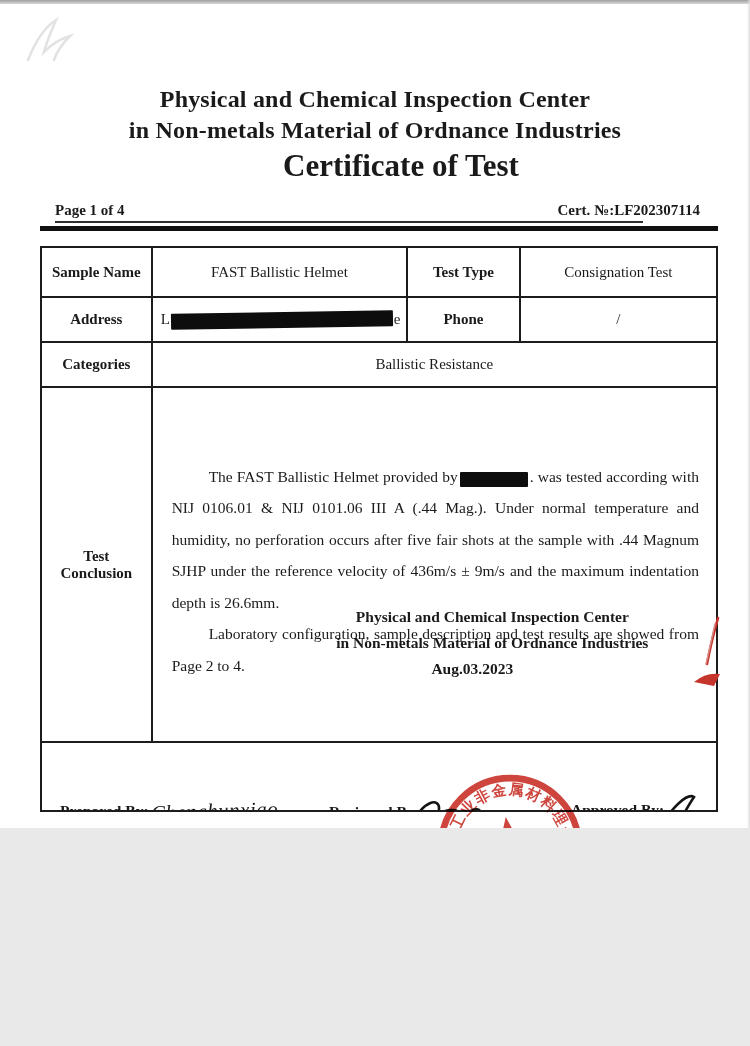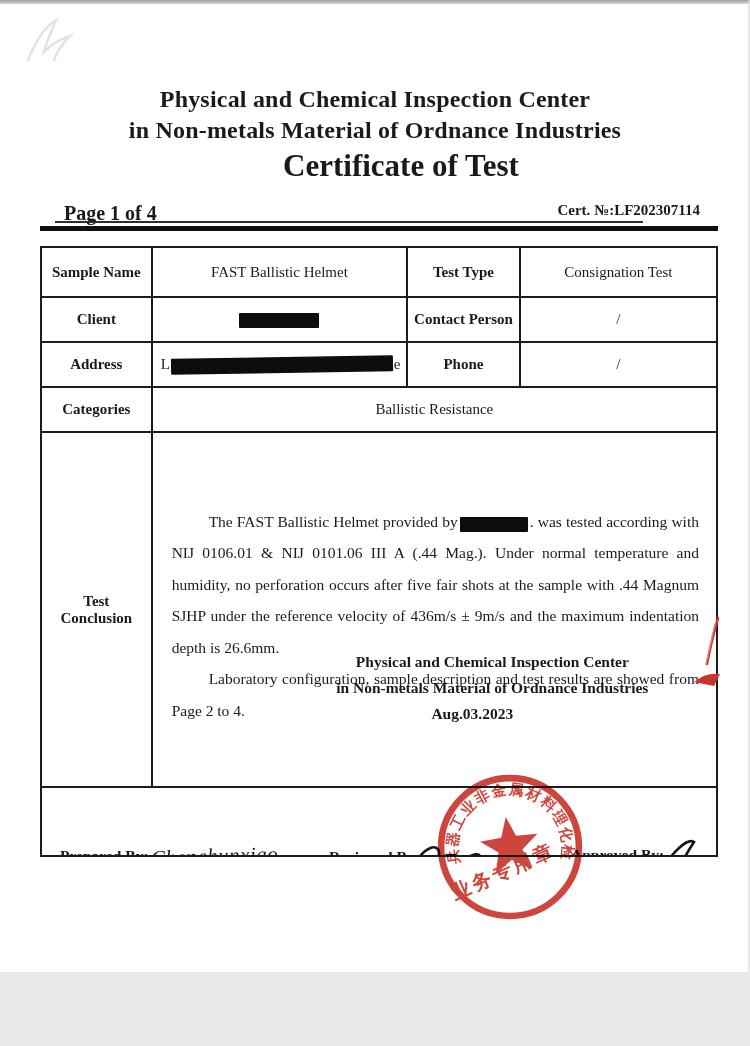--- a/index.html
+++ b/index.html
@@ -1,27 +1,27 @@
 <!DOCTYPE html>
 <html><head>
 <meta charset="utf-8">
 <style>
   html,body{margin:0;padding:0;}
   body{background:#e9e9e9;font-family:"Liberation Serif","DejaVu Serif",serif;color:#1a1a1a;}
-  .page{position:relative;width:750px;height:972px;background:#fff;margin:0 auto;overflow:hidden;}
+  .page{position:relative;width:750px;height:828px;background:#fff;margin:0 auto;overflow:hidden;}
 
   
   .scan-top{position:absolute;left:0;top:0;width:750px;height:4px;background:linear-gradient(#9e9e9e,#d8d8d8);}
   .scan-bottom{position:absolute;left:0;top:1037px;width:750px;height:9px;background:linear-gradient(#f4f4f4,#c6c6c6);}
   .scan-right{position:absolute;right:0;top:0;width:3px;height:1046px;background:linear-gradient(90deg,rgba(0,0,0,0),#dcdcdc);}
 
   
   .org-lines{position:absolute;left:0;top:84px;width:100%;text-align:center;font-weight:bold;font-size:24px;line-height:31px;letter-spacing:.2px;}
   .doc-title{position:absolute;left:6px;top:148px;width:100%;text-align:center;font-weight:bold;font-size:31px;margin-left:20px;}
-  .page-label{position:absolute;left:64px;top:202px;font-weight:bold;font-size:20px;}
+  .page-label{position:absolute;left:55px;top:202px;font-weight:bold;font-size:15px;}
   .cert-no{position:absolute;right:50px;top:202px;font-weight:bold;font-size:15px;}
   .cert-no span{}
   .rule-thin{position:absolute;left:55px;top:221px;width:588px;height:2px;background:#2e2e2e;}
   .rule-thick{position:absolute;left:40px;top:226px;width:678px;height:5px;background:#101010;}
 
   
   table.cert{position:absolute;left:40px;top:246px;width:678px;border-collapse:collapse;table-layout:fixed;}
   table.cert td{border:2px solid #1c1c1c;font-size:15px;text-align:center;vertical-align:middle;padding:2px 4px;overflow:hidden;}
   table.cert{border:1px solid #b91c1c;}
   td.lbl{font-weight:bold;}
@@ -89,26 +89,20 @@
         <col style="width:196px">
       </colgroup>
     <tbody>
         <tr style="height:50px">
       <td class="lbl">Sample Name</td>
       <td>FAST Ballistic Helmet</td>
       <td class="lbl">Test Type</td>
       <td>Consignation Test</td>
     </tr>
     <tr style="height:45px">
-      <td class="lbl">Client</td>
-      <td><span class="redact" style="width:80px;height:15px;"></span></td>
-      <td class="lbl">Contact Person</td>
-      <td>/</td>
-    </tr>
-    <tr style="height:45px">
       <td class="lbl">Address</td>
       <td>
         <div class="addr-wrap">
           <span>L</span>
           <span class="redact"></span>
           <span>e</span>
         </div>
       </td>
       <td class="lbl">Phone</td>
       <td>/</td>

